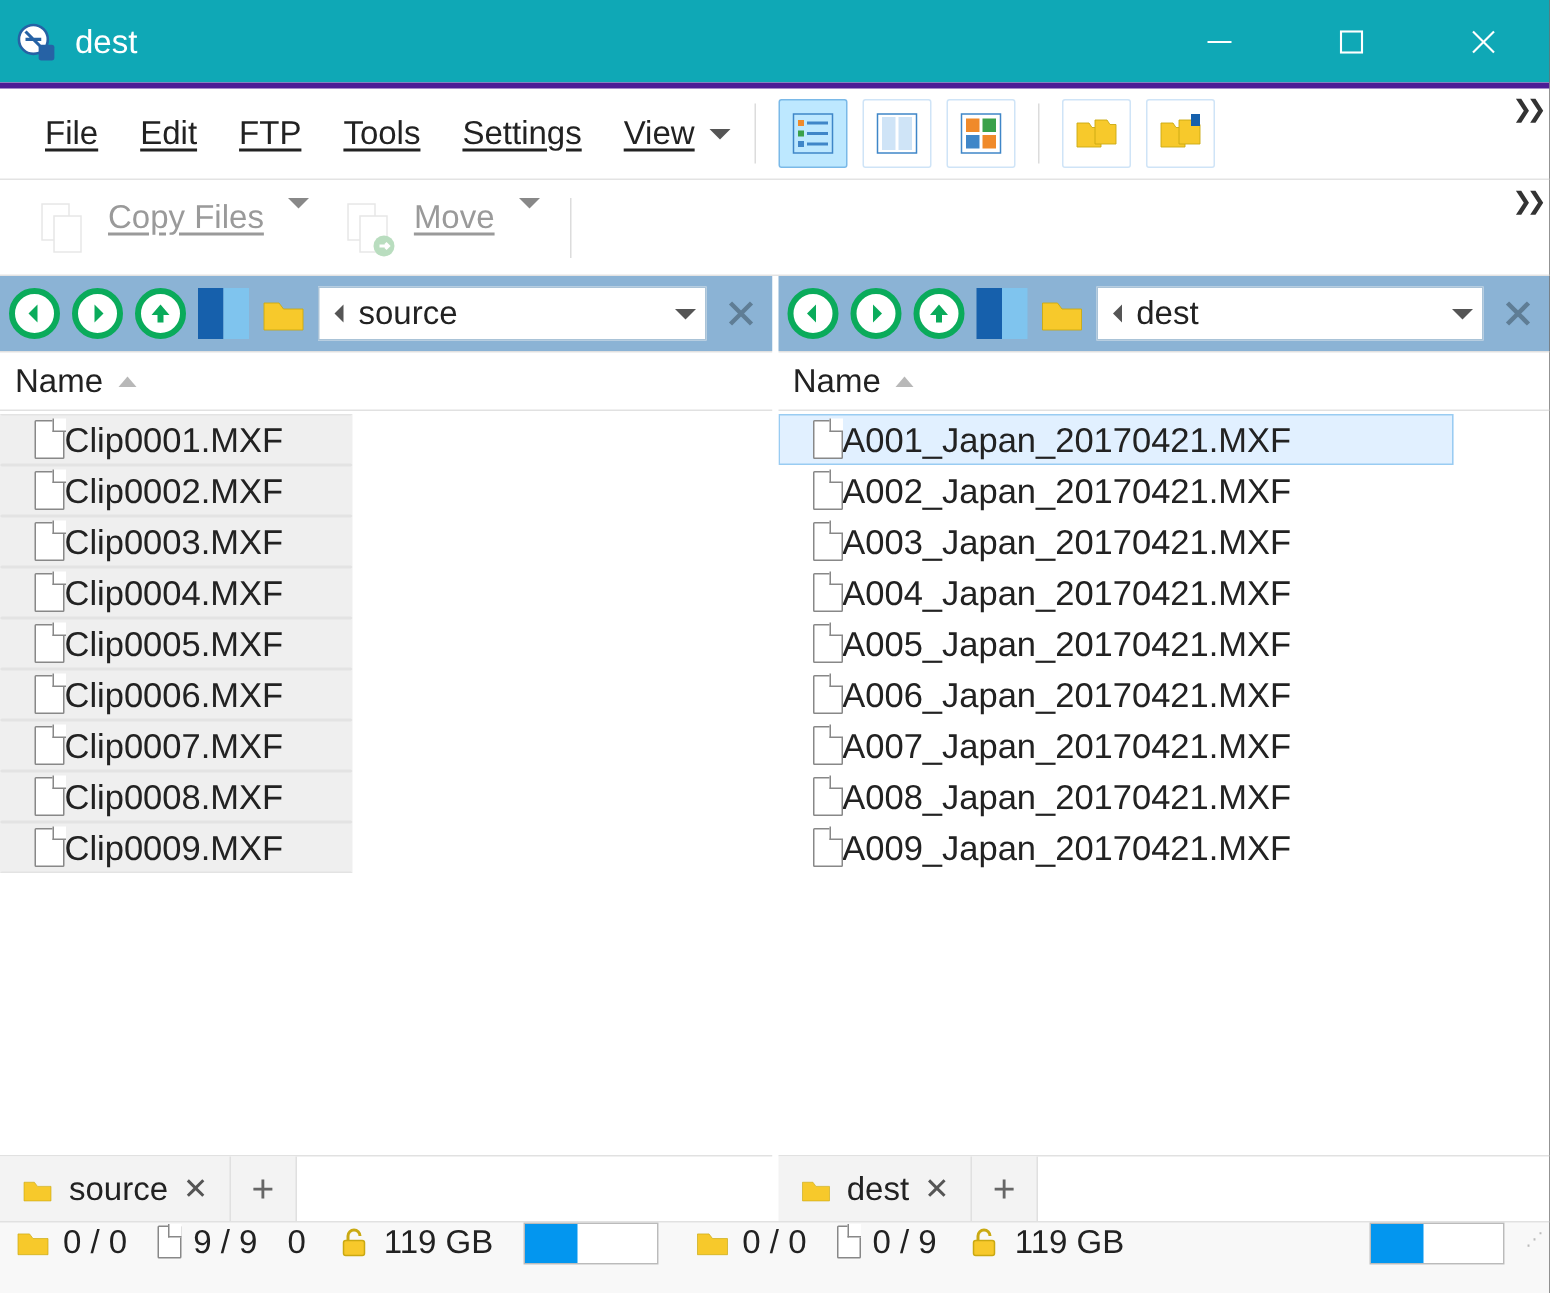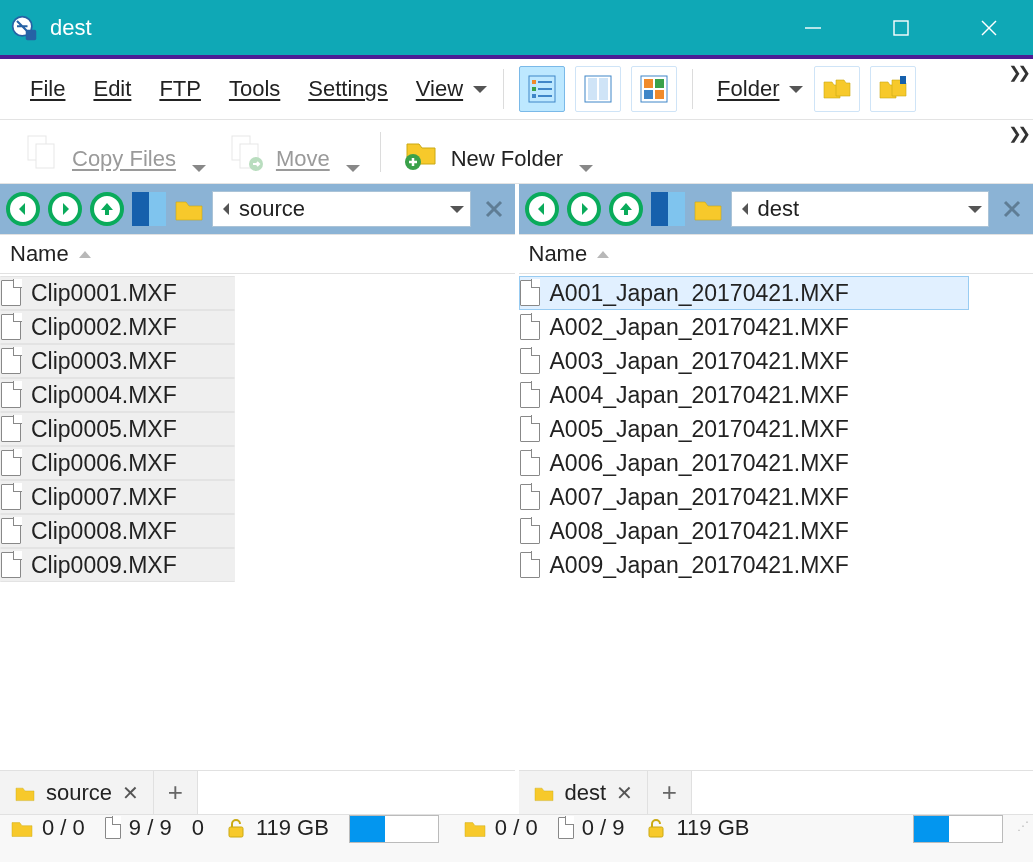--- a/index.html
+++ b/index.html
@@ -123,21 +123,21 @@
     height: 64px;
     border-bottom: 1px solid #e3e3e3;
     display: flex;
     align-items: center;
     position: relative;
     padding-left: 12px;
     background: var(--toolbar-bg);
   }
   .action {
     display: flex;
-    align-items: flex-end;
+    align-items: flex-start;
     gap: 10px;
     padding: 4px 10px;
     font-size: 22px;
   }
   .action.disabled { color: var(--text-disabled); }
   .action.disabled svg { opacity: .35; }
   .action .caret-down { margin-left: 6px; border-top-color: #888; }
   .action.disabled .ul { text-decoration-color: var(--text-disabled); }
   .action .ul { text-decoration: underline; text-underline-offset: 3px; }
   .action svg.ic { width: 40px; height: 40px; }
@@ -229,23 +229,22 @@
   
   .filelist {
     flex: 1;
     overflow: auto;
     background: var(--pane-bg);
     padding-top: 2px;
   }
   .file {
     display: flex;
     align-items: center;
-    gap: 10px;
     height: 34px;
-    padding-left: 0;
+    padding-left: 22px;
     font-size: 23px;
     cursor: default;
     border: 1px solid transparent;
   }
   .file.sel-src {
     background: #efefef;
     border-top: 1px solid #e3e3e3;
     border-bottom: 1px solid #e3e3e3;
     margin-right: 280px; 
   }
@@ -389,24 +388,20 @@
       <svg viewBox="0 0 30 30">
         <rect x="2" y="2" width="26" height="26" fill="none" stroke="#3f86c8"></rect>
         <rect x="5" y="5" width="9" height="9" fill="#f08a2a"></rect>
         <rect x="16" y="5" width="9" height="9" fill="#3aa14a"></rect>
         <rect x="5" y="16" width="9" height="9" fill="#3f86c8"></rect>
         <rect x="16" y="16" width="9" height="9" fill="#f08a2a"></rect>
       </svg>
     </div>
 
     <div class="toolbar-sep"></div>
-    <div class="menu-item has-caret">
-      <span class="ul">Folder</span>
-      <span class="caret-down"></span>
-    </div>
     <div class="tool-btn">
       <svg viewBox="0 0 30 30" class="folder">
         <path d="M2 8h8l2 3h6v13H2z"></path>
           <path d="M14 6h8l2 3h4v13H14z"></path>
       </svg>
     </div>
     <div class="tool-btn">
       <svg viewBox="0 0 30 30" class="folder">
         <path d="M2 8h8l2 3h6v13H2z"></path>
           <path d="M14 6h8l2 3h4v13H14z"></path>
@@ -429,29 +424,20 @@
       <svg class="ic" viewBox="0 0 40 40">
           <rect x="6" y="4" width="18" height="24" fill="#fff" stroke="#bbb"></rect>
           <rect x="14" y="12" width="18" height="24" fill="#fff" stroke="#bbb"></rect>
           <circle cx="30" cy="32" r="7" fill="#3aa14a"></circle>
           <path d="M27 32h6m-2 -2 2 2 -2 2" stroke="#fff" stroke-width="2" fill="none"></path>
         </svg>
       <span class="ul">Move</span>
       <span class="caret-down"></span>
     </div>
     <div class="toolbar-sep"></div>
-    <div class="action">
-      <svg class="ic" viewBox="0 0 40 40">
-        <path d="M6 12h12l3 4h13v16H6z" fill="#f7c92b" stroke="#caa912"></path>
-        <circle cx="12" cy="30" r="8" fill="#3aa14a"></circle>
-        <path d="M12 26v8 M8 30h8" stroke="#fff" stroke-width="2.5"></path>
-      </svg>
-      <span>New Folder</span>
-      <span class="caret-down"></span>
-    </div>
     <span class="overflow-chevrons">❯❯</span>
   </div>
 
   <div class="split">
 
     <div class="pane">
       <div class="navbar">
         <div class="nav-btn">
             <svg viewBox="0 0 16 16">
               <path d="M10 2 4 8l6 6z"></path>

